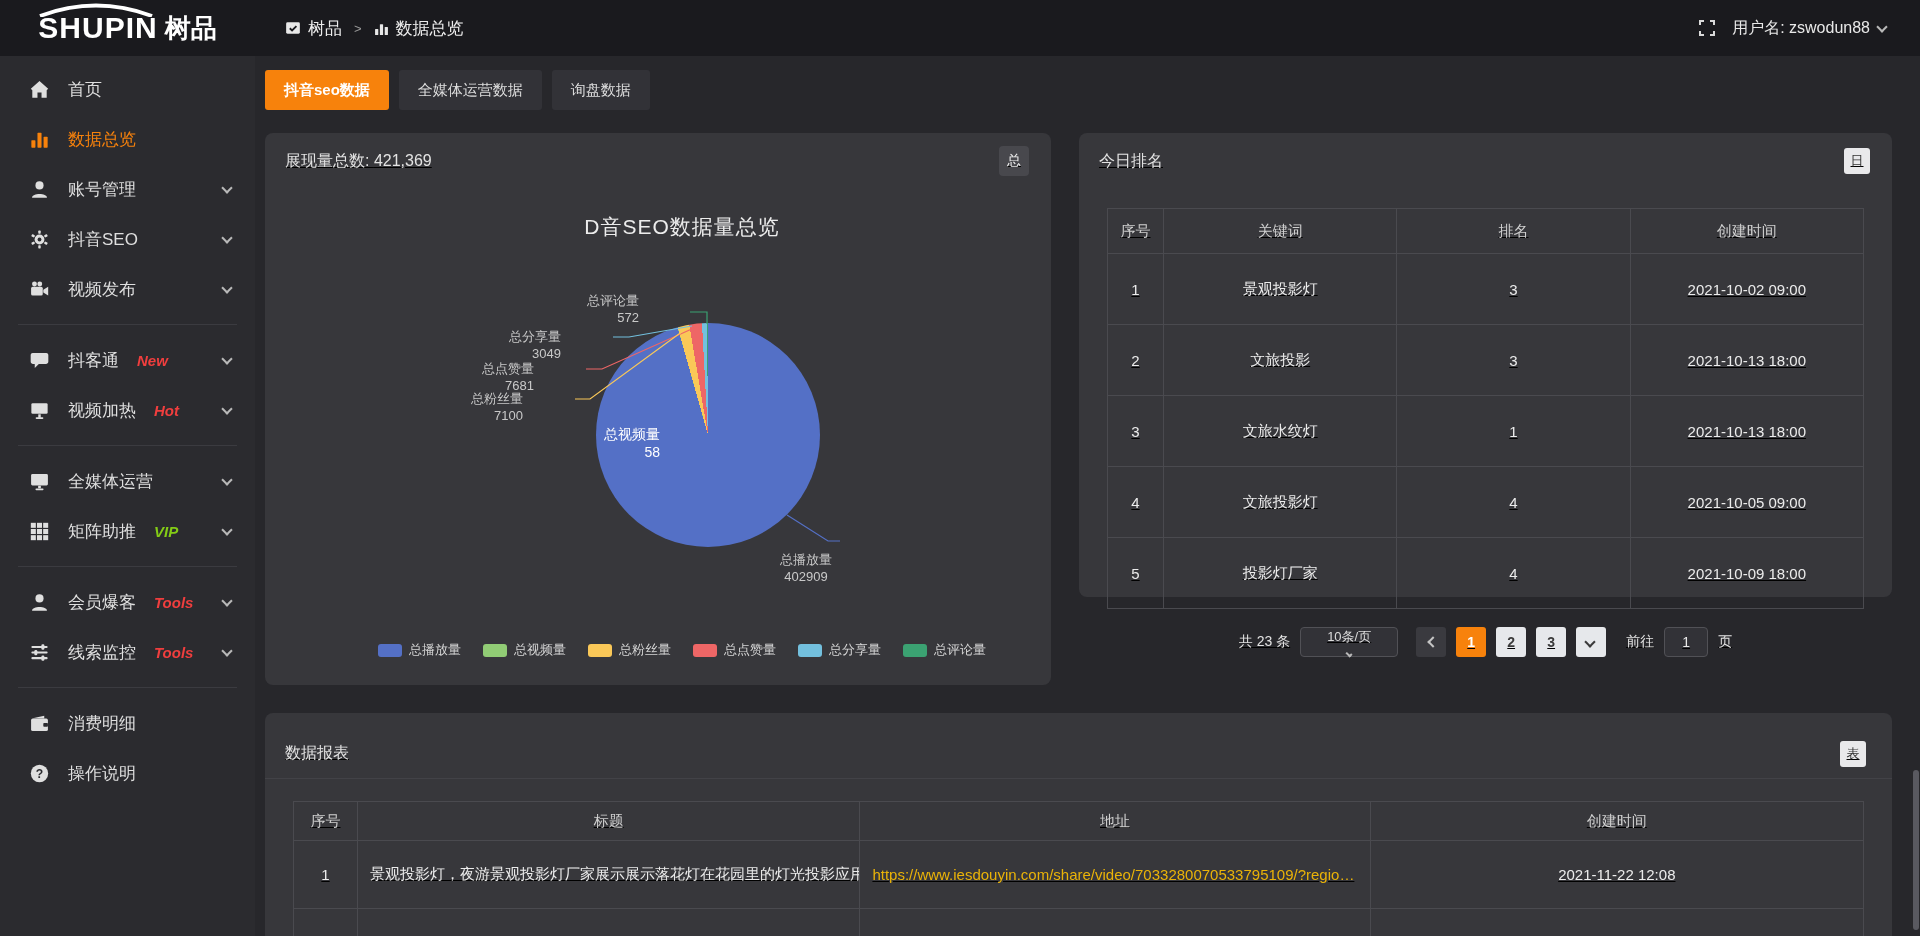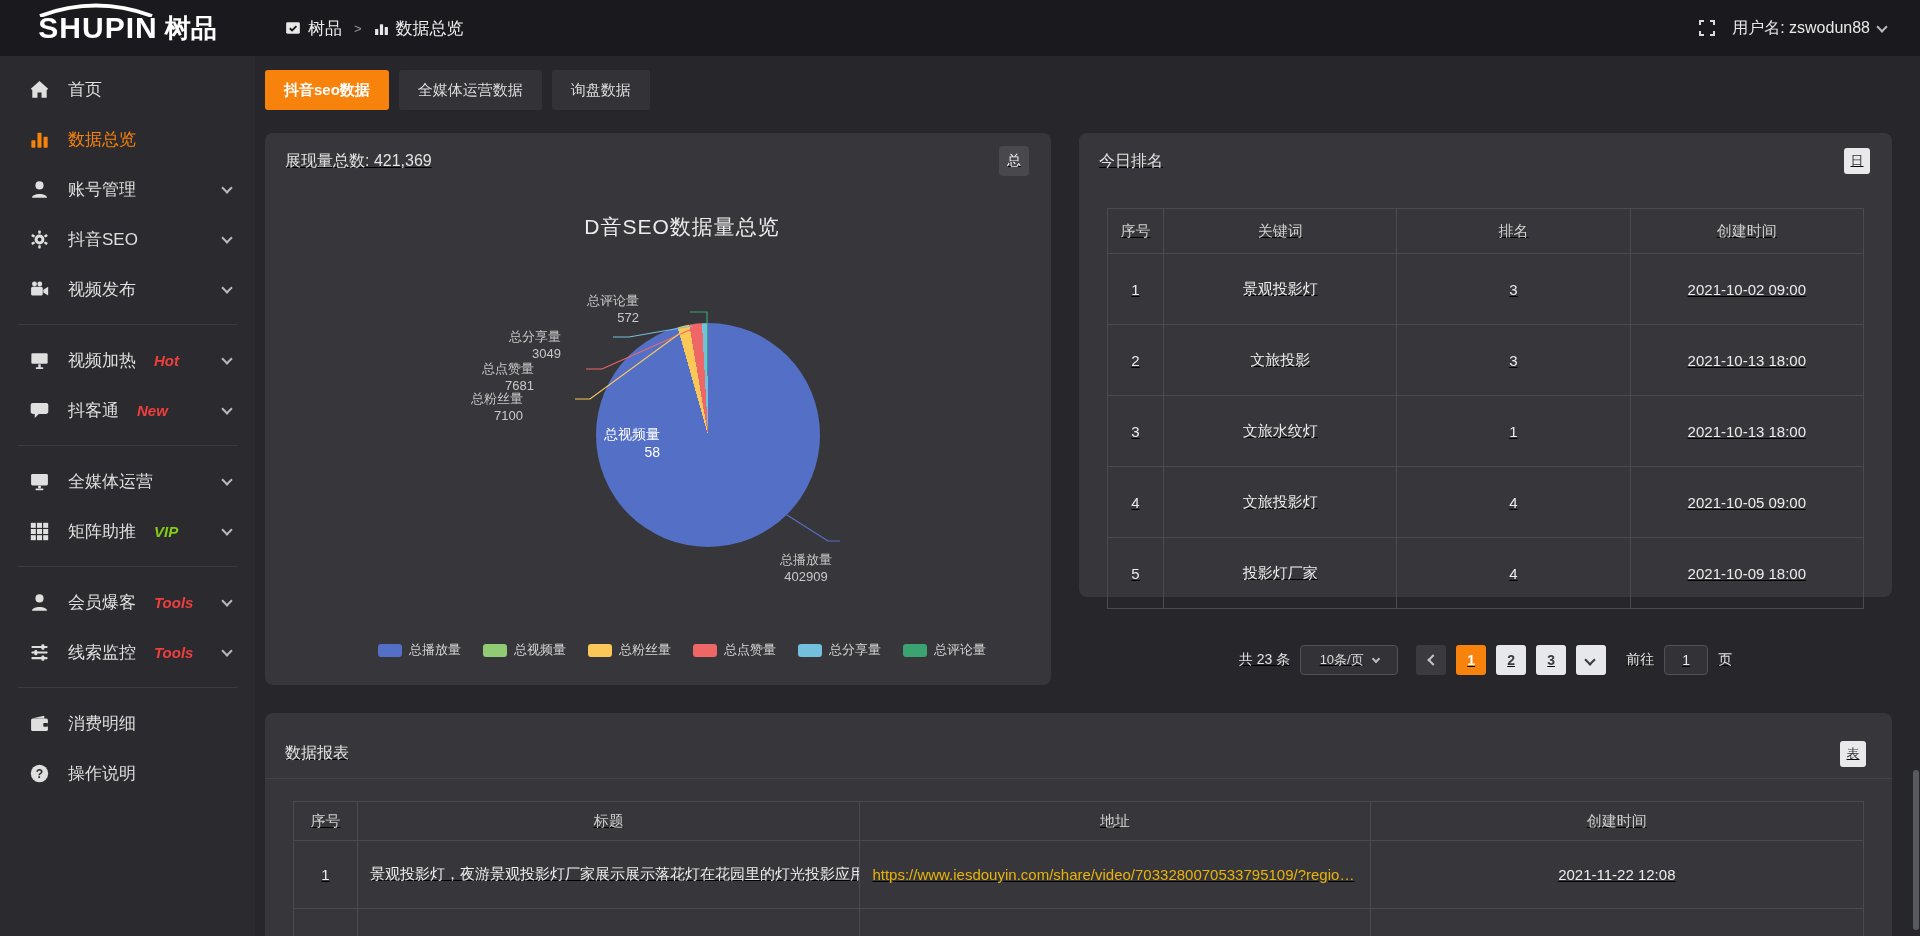--- a/index.html
+++ b/index.html
@@ -73,22 +73,22 @@
   .rank-table th { height:45px; font-weight:normal; color:#d0d0d0; font-size:15px; border:1px solid #4a4a4f; }
   .rank-table td { height:71px; text-align:center; color:#ececec; font-size:15px; border:1px solid #4a4a4f; }
   .report-table { margin-top:22px; }
   .report-table th { height:39px; font-weight:normal; color:#d0d0d0; font-size:15px; border:1px solid #4a4a4f; }
   .report-table td { height:68px; text-align:center; color:#ececec; font-size:15px; border:1px solid #4a4a4f; padding:0 12px; white-space:nowrap; overflow:hidden; }
   .report-table td.title-cell { text-align:left; }
   .report-table td.link-cell { text-align:left; }
   .report-link { color:#eab308; cursor:pointer; text-decoration:none; }
 
   
-  .pagination { margin-top:36px; display:flex; align-items:center; justify-content:center; gap:10px; color:#e3e3e3; font-size:14px; }
-  .page-size { width:98px; height:30px; background:#323237; border:1px solid #515156; border-radius:4px; display:flex; align-items:center; justify-content:center; gap:9px; color:#dcdcdc; font-size:13px; cursor:pointer; margin-right:8px; }
+  .pagination { margin-top:18px; display:flex; align-items:center; justify-content:center; gap:10px; color:#e3e3e3; font-size:14px; }
+  .page-size { width:98px; height:30px; background:#323237; border:1px solid #515156; border-radius:4px; display:flex; align-items:center; justify-content:center; gap:9px; color:#dcdcdc; font-size:13px; cursor:pointer; margin-right:8px;flex-direction:column; }
   .pg { width:30px; height:30px; border-radius:3px; border:none; font-size:14px; display:flex; align-items:center; justify-content:center; cursor:pointer; font-family:inherit; }
   .pg.prev { background:#3a3a3f; }
   .pg.light { background:#e6e8eb; color:#3a3a3a; font-weight:bold; }
   .pg.active { background:#f7820c; color:#fff; font-weight:bold; }
   .goto-label { margin-left:10px; }
   .goto-input { width:44px; height:30px; background:#323237; border:1px solid #515156; border-radius:4px; color:#e8e8e8; display:flex; align-items:center; justify-content:center; font-size:14px; }
 
   
   .report-panel { margin-top:28px; height:360px; }
   .report-header { height:66px; display:flex; align-items:center; justify-content:space-between; padding:16px 26px 0 20px; border-bottom:1px solid #424247; }
@@ -197,37 +197,37 @@
               <path d="M9.8 7.2 L13.4 5 V11.4 L9.8 9.2 Z"></path>
             </svg>
           </span>
           <span class="side-label">视频发布</span>
           <span class="chev"></span>
         </div>
         <div class="side-divider"></div>
         <div class="side-item">
           <span class="side-icon">
             <svg width="19" height="19" viewBox="0 0 14 14" fill="currentColor">
+              <path d="M2 1.5 H12 C12.8 1.5 13.5 2.2 13.5 3 V8 C13.5 8.8 12.8 9.5 12 9.5 H6.5 L3.5 12.5 V9.5 H2 C1.2 9.5 0.5 8.8 0.5 8 V3 C0.5 2.2 1.2 1.5 2 1.5 Z"></path>
+            </svg>
+          </span>
+          <span class="side-label">抖客通</span>
+          <span class="side-badge" style="color: rgb(240, 62, 62);">New</span>
+          <span class="chev"></span>
+        </div>
+        <div class="side-item">
+          <span class="side-icon">
+            <svg width="19" height="19" viewBox="0 0 14 14" fill="currentColor">
               <rect x="1" y="1.6" width="12" height="7.8" rx="1"></rect>
               <rect x="6.1" y="9.8" width="1.8" height="2.6"></rect>
               <rect x="4.2" y="12" width="5.6" height="1.3" rx="0.6"></rect>
             </svg>
           </span>
           <span class="side-label">视频加热</span>
           <span class="side-badge" style="color: rgb(240, 62, 62);">Hot</span>
-          <span class="chev"></span>
-        </div>
-        <div class="side-item">
-          <span class="side-icon">
-            <svg width="19" height="19" viewBox="0 0 14 14" fill="currentColor">
-              <path d="M2 1.5 H12 C12.8 1.5 13.5 2.2 13.5 3 V8 C13.5 8.8 12.8 9.5 12 9.5 H6.5 L3.5 12.5 V9.5 H2 C1.2 9.5 0.5 8.8 0.5 8 V3 C0.5 2.2 1.2 1.5 2 1.5 Z"></path>
-            </svg>
-          </span>
-          <span class="side-label">抖客通</span>
-          <span class="side-badge" style="color: rgb(240, 62, 62);">New</span>
           <span class="chev"></span>
         </div>
         <div class="side-divider"></div>
         <div class="side-item">
           <span class="side-icon">
             <svg width="19" height="19" viewBox="0 0 14 14" fill="currentColor">
               <rect x="0.8" y="1.5" width="12.4" height="8.4" rx="1"></rect>
               <rect x="6" y="10.1" width="2" height="1.9"></rect>
               <rect x="4" y="12.1" width="6" height="1.3" rx="0.6"></rect>
             </svg>

